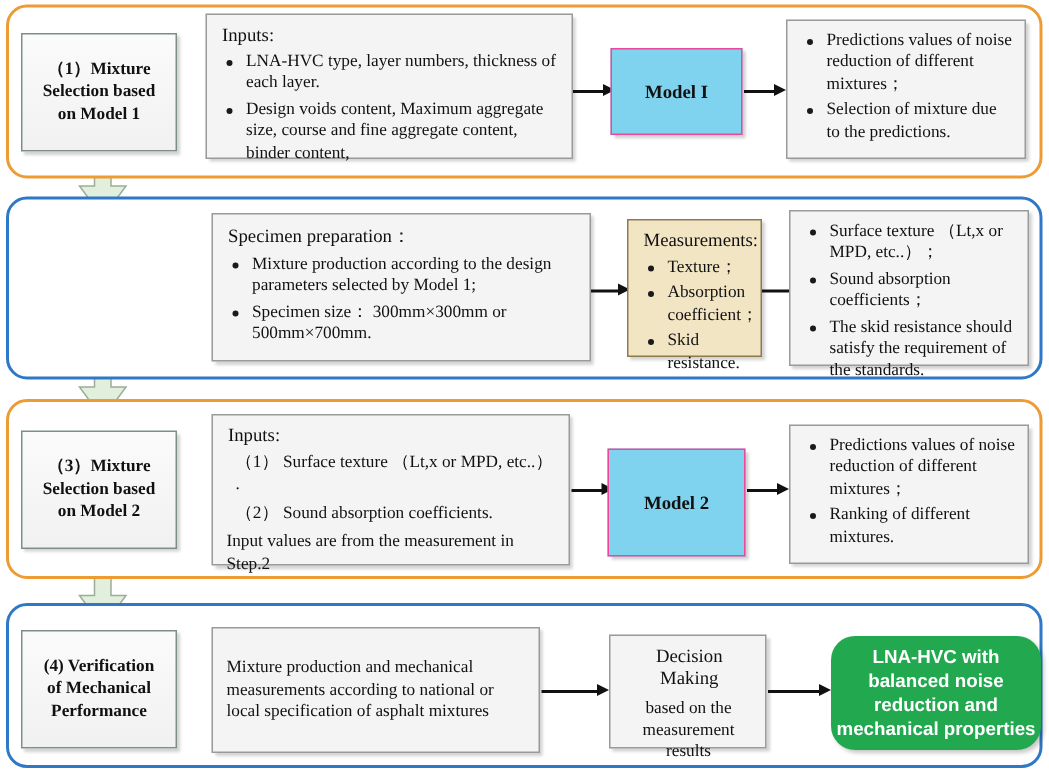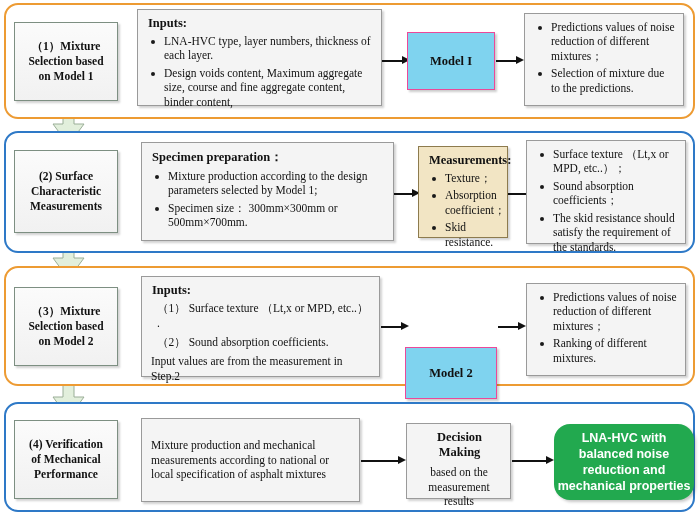--- a/index.html
+++ b/index.html
@@ -20,21 +20,21 @@
        border:1px solid #9a9a9a;box-shadow:2px 2px 2px rgba(0,0,0,0.18);}
   .stage-label{
     display:flex;align-items:center;justify-content:center;
     text-align:center;font-weight:bold;line-height:1.28;
     background:linear-gradient(180deg,#fbfbfb 0%,#f1f1f1 100%);
     border:1px solid #7d8f82;
   }
   .stage-label span{display:block;width:100%;}
 
   .content-box{padding:6px 8px 6px 9px;}
-  .box-title{font-weight:bold;font-size:12.5px;margin:0 0 3px 1px;}
+  .box-title{font-weight:normal;font-size:12.5px;margin:0 0 3px 1px;}
 
   ul.bul{list-style:none;margin:0;padding:0;}
   ul.bul > li{position:relative;padding-left:17px;margin-bottom:3px;line-height:1.26;}
   ul.bul > li:before{
     content:"";position:absolute;left:4px;top:6px;
     width:4px;height:4px;border-radius:50%;background:#1a1a1a;
   }
   .ptxt{margin:0;line-height:1.28;}
   .num-item{position:relative;padding-left:0;margin-bottom:4px;line-height:1.3;}
 
@@ -126,27 +126,20 @@
 
   <div class="box content-box" style="left:524px;top:13px;width:160px;height:93px;font-size:11.5px;">
     <ul class="bul">
       <li>Predictions values of noise reduction of different mixtures；</li>
       <li>Selection of mixture due to the predictions.</li>
     </ul>
   </div>
 
   <div class="section sec-blue" style="left:4px;top:131px;width:691px;height:122px;"></div>
 
-  <div class="box stage-label" style="left:14px;top:150px;width:104px;height:83px;font-size:11.5px;">
-    <span>
-      <span>(2) Surface</span>
-      <span>Characteristic</span>
-      <span>Measurements</span>
-    </span>
-  </div>
 
   <div class="box content-box" style="left:141px;top:142px;width:253px;height:99px;font-size:11.5px;">
     <div class="box-title">Specimen preparation：</div>
     <ul class="bul">
       <li>Mixture production according to the design parameters selected by Model 1;</li>
       <li>Specimen size： 300mm×300mm or 500mm×700mm.</li>
     </ul>
   </div>
 
   <div class="harrow" style="left:394px;top:189px;width:26px;">
@@ -191,21 +184,21 @@
     <div class="num-item" style="padding-left:6px;">（1） Surface texture  （Lt,x or MPD, etc..） .</div>
     <div class="num-item" style="padding-left:6px;">（2） Sound absorption coefficients.</div>
     <div class="ptxt">Input values are from the measurement in Step.2</div>
   </div>
 
   <div class="harrow" style="left:381px;top:322px;width:28px;">
     <div class="shaft" style="width:21px;"></div>
       <div class="head" style="left:20px;"></div>
   </div>
 
-  <div class="model" style="left:405px;top:299px;width:92px;height:52px;margin-top:48px;">Model 2</div>
+  <div class="model" style="left:405px;top:299px;width:92px;height:72px;">Model 2</div>
 
   <div class="harrow" style="left:498px;top:322px;width:28px;">
     <div class="shaft" style="width:21px;"></div>
       <div class="head" style="left:20px;"></div>
   </div>
 
   <div class="box content-box" style="left:526px;top:283px;width:160px;height:93px;font-size:11.5px;">
     <ul class="bul">
       <li>Predictions values of noise reduction of different mixtures；</li>
       <li>Ranking of different mixtures.</li>

